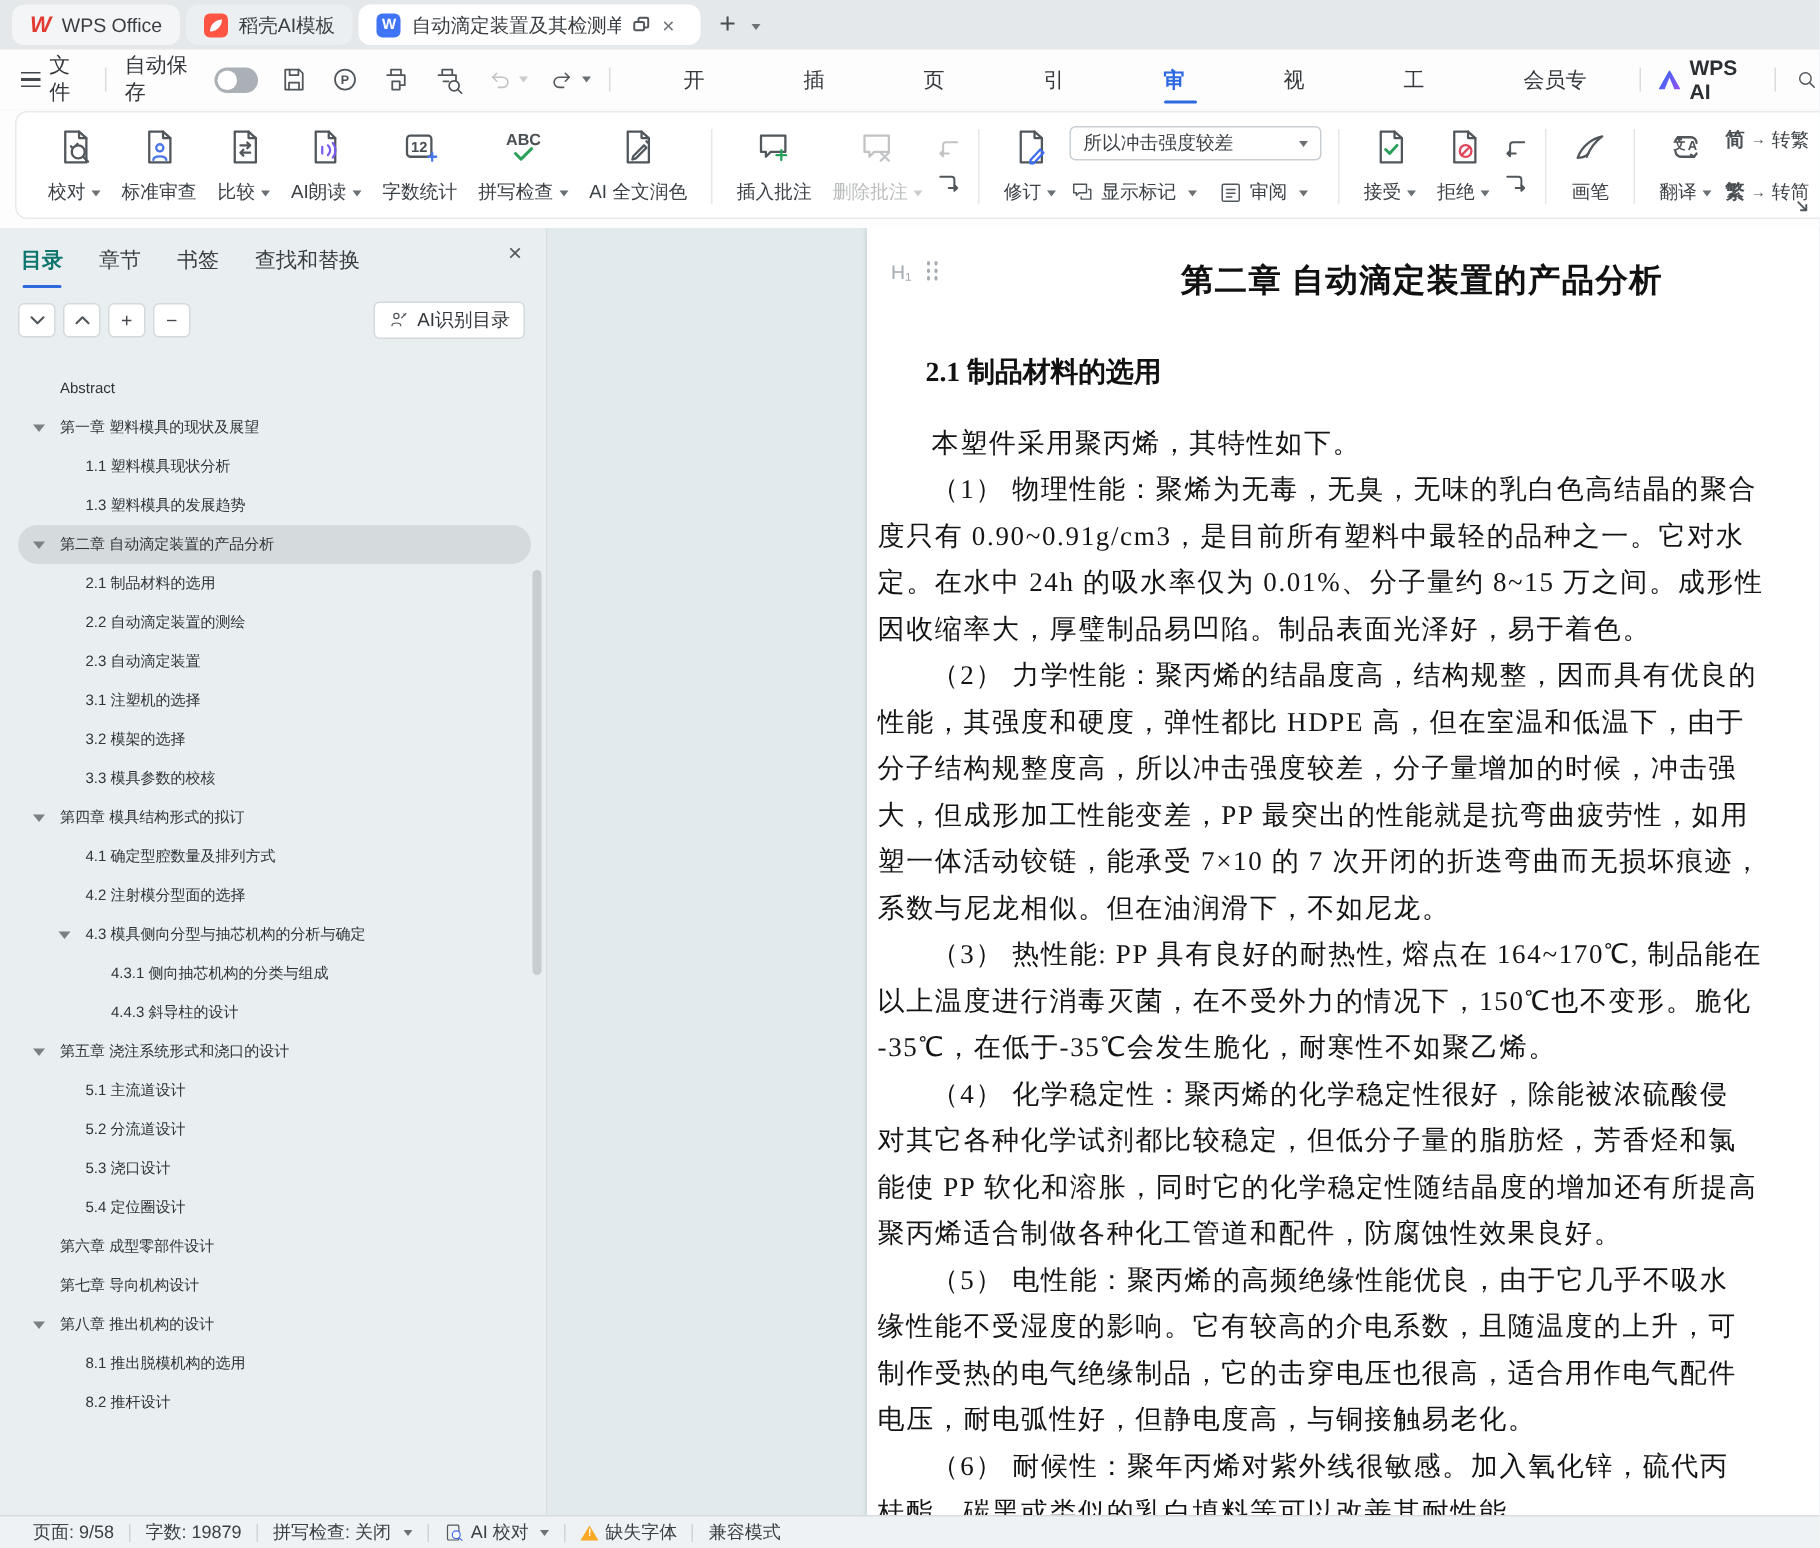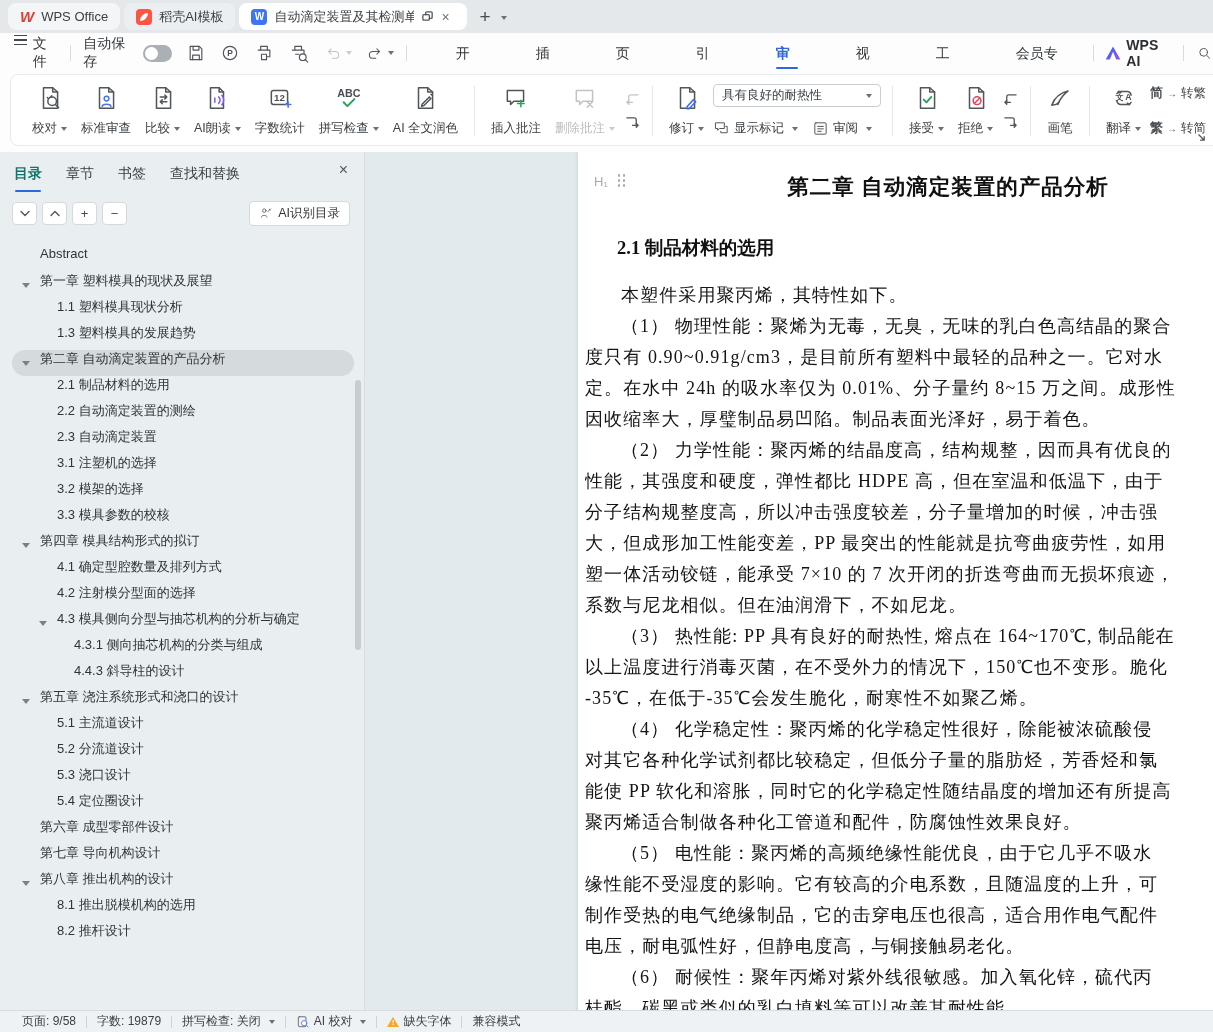--- a/index.html
+++ b/index.html
@@ -19,21 +19,21 @@
   .doc-ic { width:16px; height:16px; border-radius:4px; background:#3f74f6; color:#fff; font-size:10px; font-weight:700; display:flex; align-items:center; justify-content:center; flex:0 0 auto;}
   .tb-doc .ttl { max-width:140px; overflow:hidden; white-space:nowrap; flex:1; }
   .winstack { width:13px; height:13px; flex:0 0 auto; }
   .tb-x { color:#6f7478; font-size:14px; line-height:1; flex:0 0 auto; }
   .tb-plus { font-size:19px; color:#4a4e52; margin:2px 6px 0 8px; line-height:24px;}
   .chev { display:inline-block; width:0; height:0; border-left:3.5px solid transparent; border-right:3.5px solid transparent; border-top:4px solid #6b7075; margin-left:4px; vertical-align:middle;}
   .tb-chev { margin-top:13px; }
 
   
   .menubar { position:absolute; top:33px; left:0; right:0; height:40px; background:#fdfdfd; display:flex; align-items:center; font-size:14px; color:#34383c; }
-  .mb-file { display:flex; gap:6px; margin-left:14px; }
+  .mb-file { display:flex; align-items:center; gap:6px; margin-left:14px; }
   .burger { width:14px; height:10px; border-top:1.6px solid #45494d; border-bottom:1.6px solid #45494d; position:relative; }
   .burger::after{ content:""; position:absolute; left:0; right:0; top:3.2px; height:1.6px; background:#45494d; }
   .vdiv { width:1px; height:16px; background:#d9dcdf; margin:0 12px; }
   .mb-autosave { display:flex; align-items:center; gap:8px; }
   .toggle { width:32px; height:17px; border-radius:9px; background:#aab0b5; position:relative; }
   .toggle i { position:absolute; left:2px; top:2px; width:13px; height:13px; border-radius:50%; background:#fff; display:block;}
   .qicons { display:flex; align-items:center; gap:14px; margin-left:14px; }
   .qicons svg { display:block; }
   .dis { opacity:.35; }
   .menus { display:flex; align-items:center; gap:16px; margin-left:16px; }
@@ -67,21 +67,21 @@
   .sidebar { position:absolute; left:0; top:0; bottom:0; width:365px; background:#e9eff1; border-right:1px solid #d8dfe2; }
   .side-tabs { position:absolute; top:8px; left:14px; right:10px; height:30px; display:flex; gap:24px; font-size:14px; color:#3a3e42; }
   .side-tab { position:relative; line-height:26px; }
   .side-tab.active { color:#0f766e; font-weight:700; }
   .side-tab.active::after { content:""; position:absolute; left:1px; right:1px; bottom:-2px; height:2.5px; background:#2d68e0; border-radius:2px; }
   .side-close { position:absolute; right:16px; top:10px; font-size:16px; color:#55595d; line-height:1;}
   .side-tools { position:absolute; top:48px; left:12px; right:14px; height:26px; display:flex; align-items:center; gap:5px;}
   .tool-btn { width:25px; height:23px; background:#fff; border:1px solid #d4d9dc; border-radius:4px; display:flex; align-items:center; justify-content:center; font-size:13px; color:#45494d; }
   .ai-cat { margin-left:auto; height:25px; background:#fff; border:1px solid #d4d9dc; border-radius:4px; display:flex; align-items:center; gap:5px; font-size:12.5px; color:#33373b; padding:0 9px;}
   .toc { position:absolute; top:94px; left:12px; right:10px; }
-  .toc-item { position:relative; height:26px; display:flex; font-size:13px; color:#303438; white-space:nowrap; overflow:hidden;}
+  .toc-item { position:relative; height:26px; display:flex; align-items:center; font-size:10px; color:#303438; white-space:nowrap; overflow:hidden;}
   .toc-item.selected { background:#d5dadd; border-radius:13px; }
   .toc-item .arr { position:absolute; width:0; height:0; border-left:4px solid transparent; border-right:4px solid transparent; border-top:5px solid #7a8084; top:11px;}
   .toc-item.lv-0 { padding-left:28px; } .toc-item.lv-0 .arr { left:10px; }
   .toc-item.lv-1 { padding-left:45px; } .toc-item.lv-1 .arr { left:27px; }
   .toc-item.lv-2 { padding-left:62px; }
   .side-thumb { position:absolute; right:3px; top:228px; width:6px; height:270px; border-radius:3px; background:#c6ced2; }
 
   .workspace { position:absolute; left:365px; right:0; top:0; bottom:0; background:#e2eaed; overflow:hidden; }
   .page { position:absolute; left:213px; top:0; width:740px; bottom:-30px; background:#fff; box-shadow:0 0 4px rgba(90,105,112,.25); }
   .h1-anchor { position:absolute; left:16px; top:22px; display:flex; align-items:center; gap:10px; color:#a5abb0; }
@@ -358,21 +358,21 @@
               <path d="M12 20 l6-6.5 2 2 -6 6.5 h-2 Z" stroke="#3f6ef0"></path>
             </svg>
           </span>
         <span class="lblrow">
             <span>修订</span>
             <span class="chev"></span>
           </span>
       </div>
       <div class="revcol">
         <div class="selectbox">
-          <span>具有良好的耐热性</span>
+          <span>所以冲击强度较差</span>
             <span class="chev"></span>
         </div>
         <div class="smallrow">
           <span class="sbtn">
             <svg width="17" height="17" viewBox="0 0 24 24">
                 <path d="M4 4 h12 v8 h-7 l-2.5 2.5 V12 H4 Z"></path>
                 <path d="M18 9 h2 v9 h-9 v-2"></path>
               </svg>
             <span>显示标记</span>
               <span class="chev"></span>

